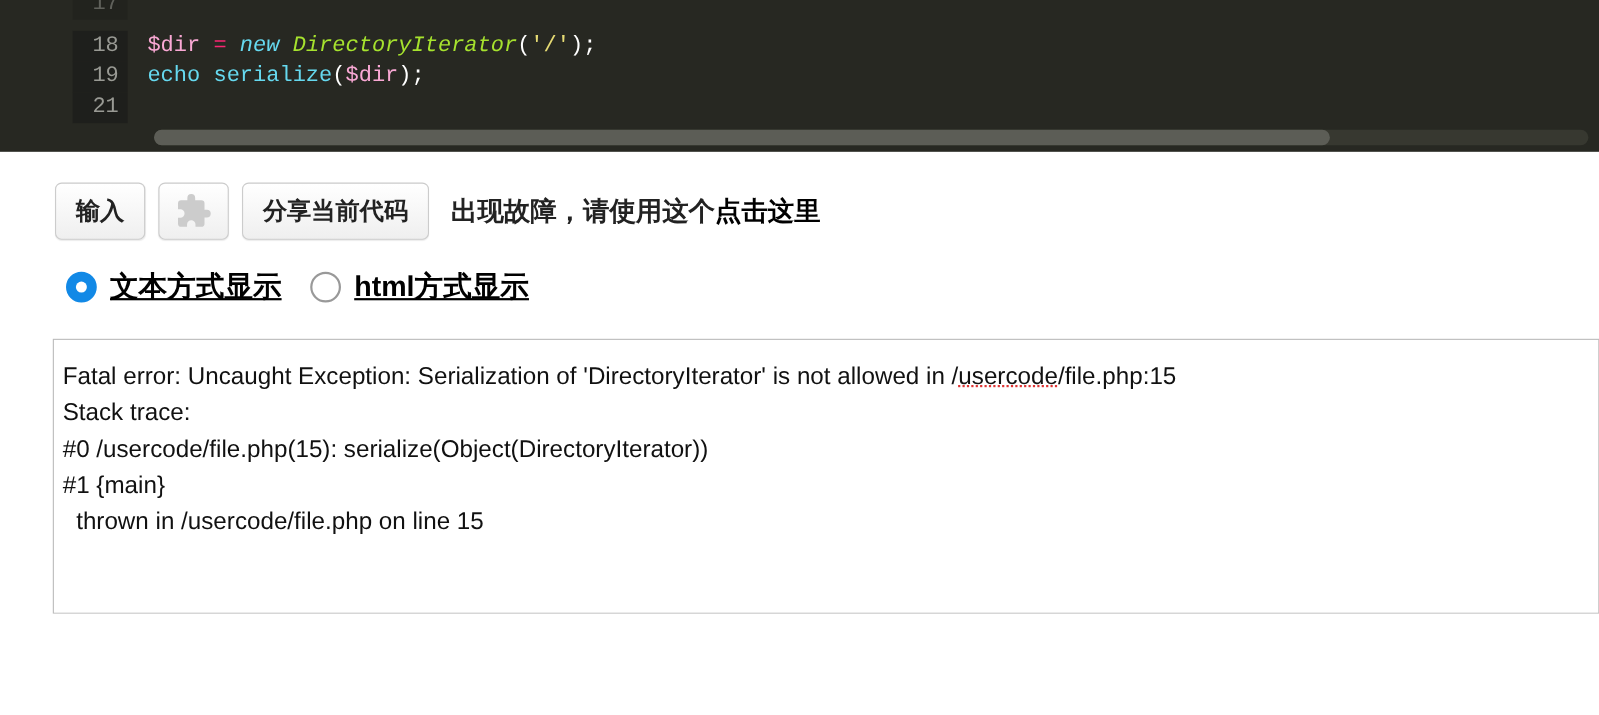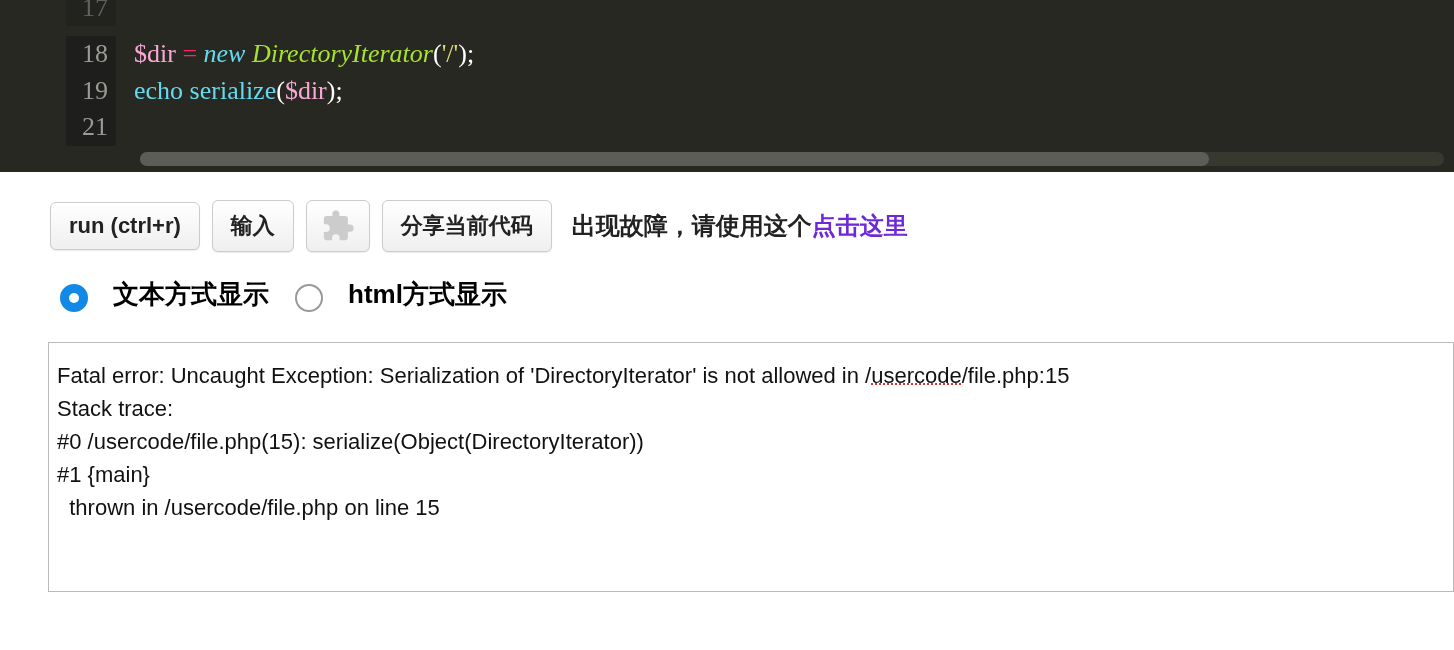--- a/index.html
+++ b/index.html
@@ -8,22 +8,22 @@
       background: #fff;
       width: 1454px;
     }
 
     .editor-pane {
       background: #272822;
       padding-bottom: 6px;
       width: 100%;
     }
     .code-lines {
-      font-family: Liberation Serif, serif;
-      font-size: 26px;
+      font-family: Liberation Mono, monospace;
+      font-size: 20px;
       line-height: 1.4;
     }
     .code-line {
       display: flex;
     }
     .gutter {
       background: #1e1f1c;
       width: 50px;
       text-align: right;
       padding-right: 8px;
@@ -87,35 +87,36 @@
     }
     .puzzle-icon {
       width: 34px; height: 34px; display: block;
     }
     .notice {
       margin-left: 8px;
       font-size: 24px;
       color: #222;
       font-weight: 600;
     }
-    .notice .link { color: #6d28d9; cursor: pointer; }
+    .notice .link { color: #000000; cursor: pointer; }
 
     .display-mode {
       padding: 10px 20px 20px 60px;
       display: flex;
       align-items: center;
       gap: 26px;
       font-size: 26px;
       font-weight: 700;
     }
     .radio-wrap {
       display: flex;
-      align-items: flex-end;
-      gap: 25px;
+      align-items: center;
+      gap: 12px;
       cursor: pointer;
+      text-decoration: underline;
     }
     .radio-outer {
       width: 28px; height: 28px;
       border-radius: 50%;
       border: 2px solid #999;
       display: flex; align-items: center; justify-content: center;
       background: #fff;
     }
     .radio-outer.checked {
       border-color: #1289e6;
@@ -167,21 +168,20 @@
         <div class="gutter">21</div>
         <div class="code"></div>
       </div>
     </div>
   <div class="h-scroll">
     <div class="h-scroll-thumb"></div>
   </div>
 </div>
 
 <div class="toolbar">
-  <button class="btn">run (ctrl+r)</button>
   <button class="btn">输入</button>
   <button class="btn icon-btn">
     <svg class="puzzle-icon" viewBox="0 0 24 24" fill="#cccccc">
       <path d="M20.5 11H19V7a2 2 0 0 0-2-2h-4V3.5a2.5 2.5 0 1 0-5 0V5H4a2 2 0 0 0-2 2v3.8h1.5a2.7 2.7 0 0 1 0 5.4H2V20a2 2 0 0 0 2 2h3.8v-1.5a2.7 2.7 0 0 1 5.4 0V22H17a2 2 0 0 0 2-2v-4h1.5a2.5 2.5 0 1 0 0-5z"></path>
     </svg>
   </button>
   <button class="btn">分享当前代码</button>
   <span class="notice">
     <span>出现故障，请使用这个</span><span class="link">点击这里</span>
   </span>

